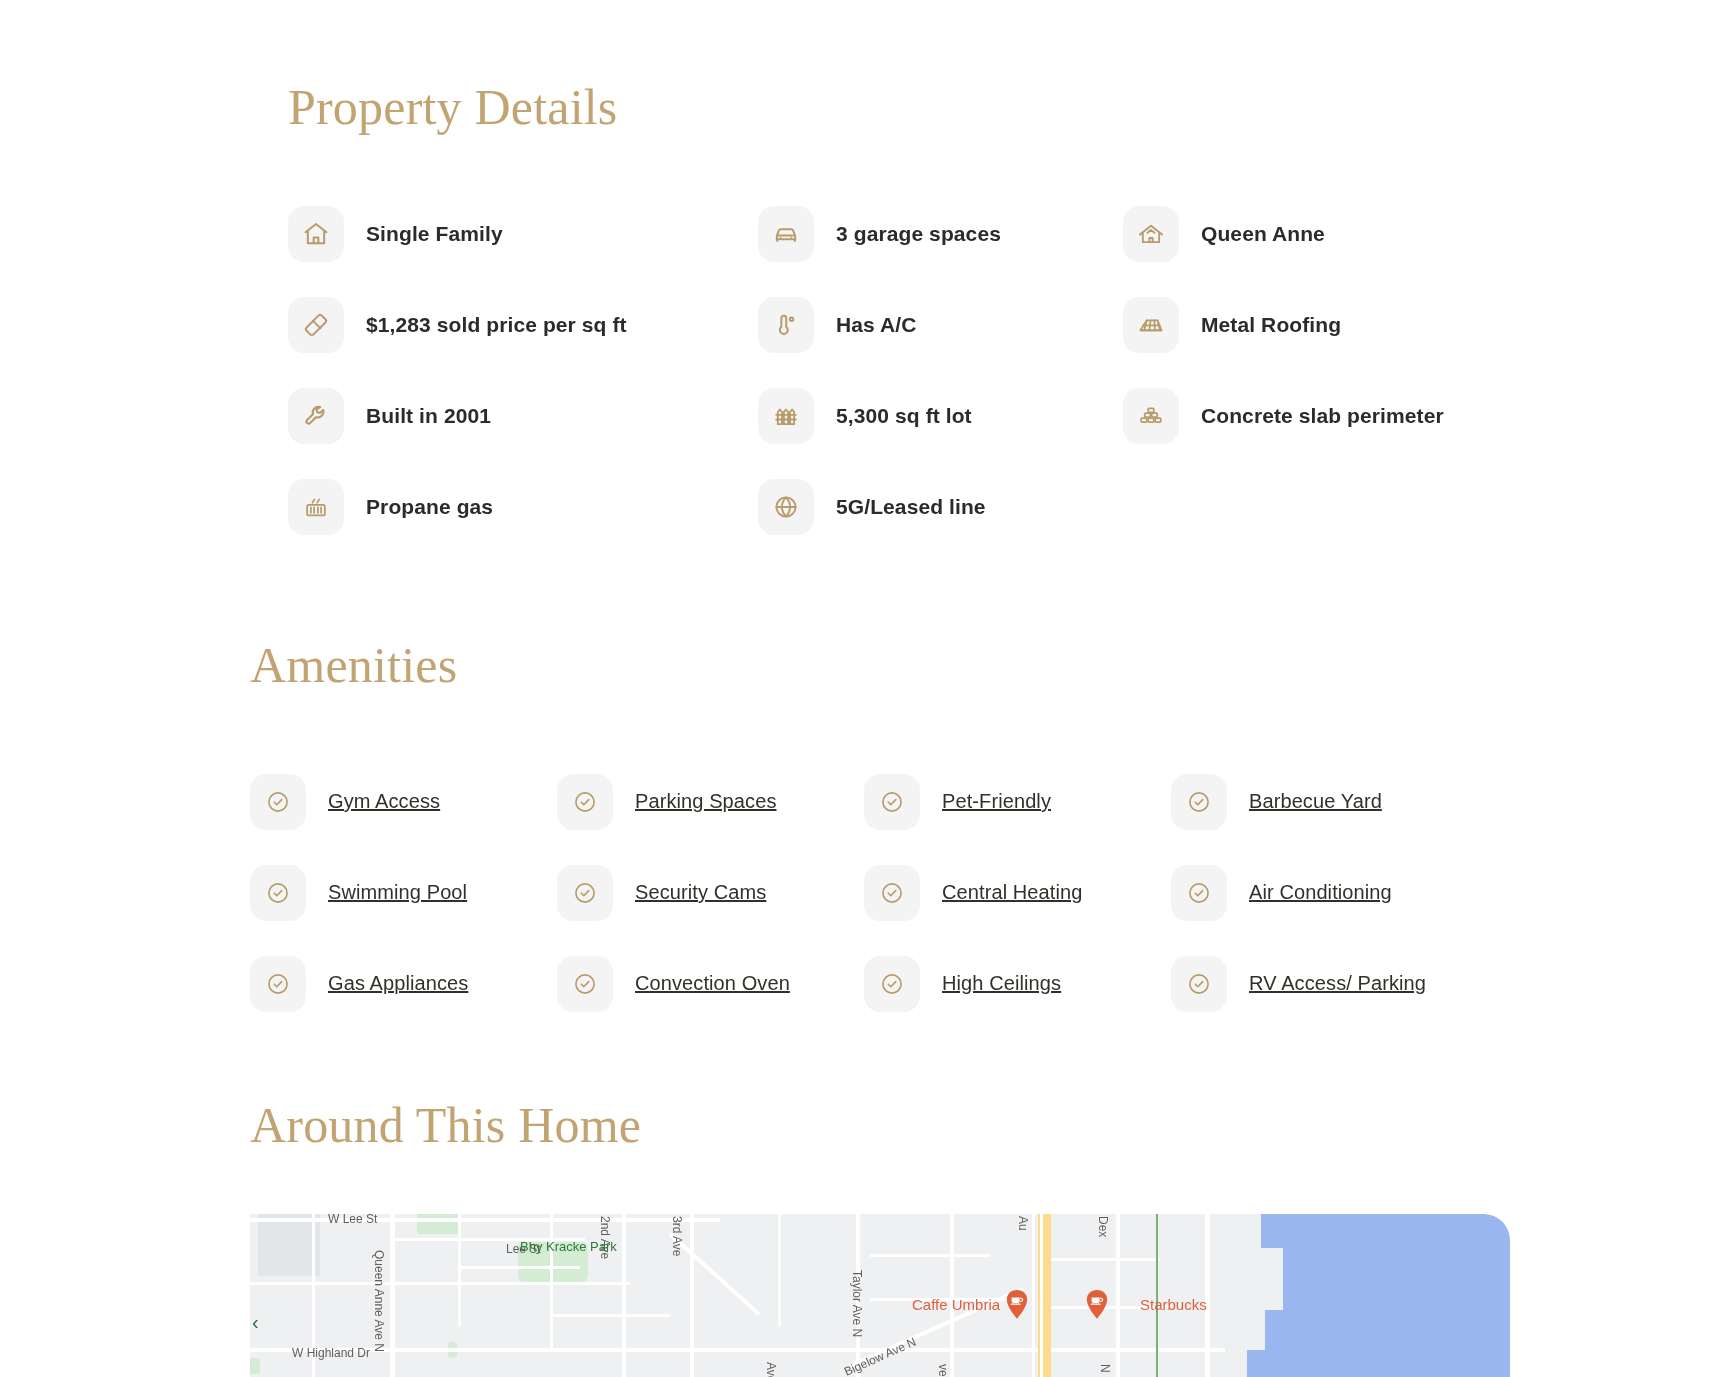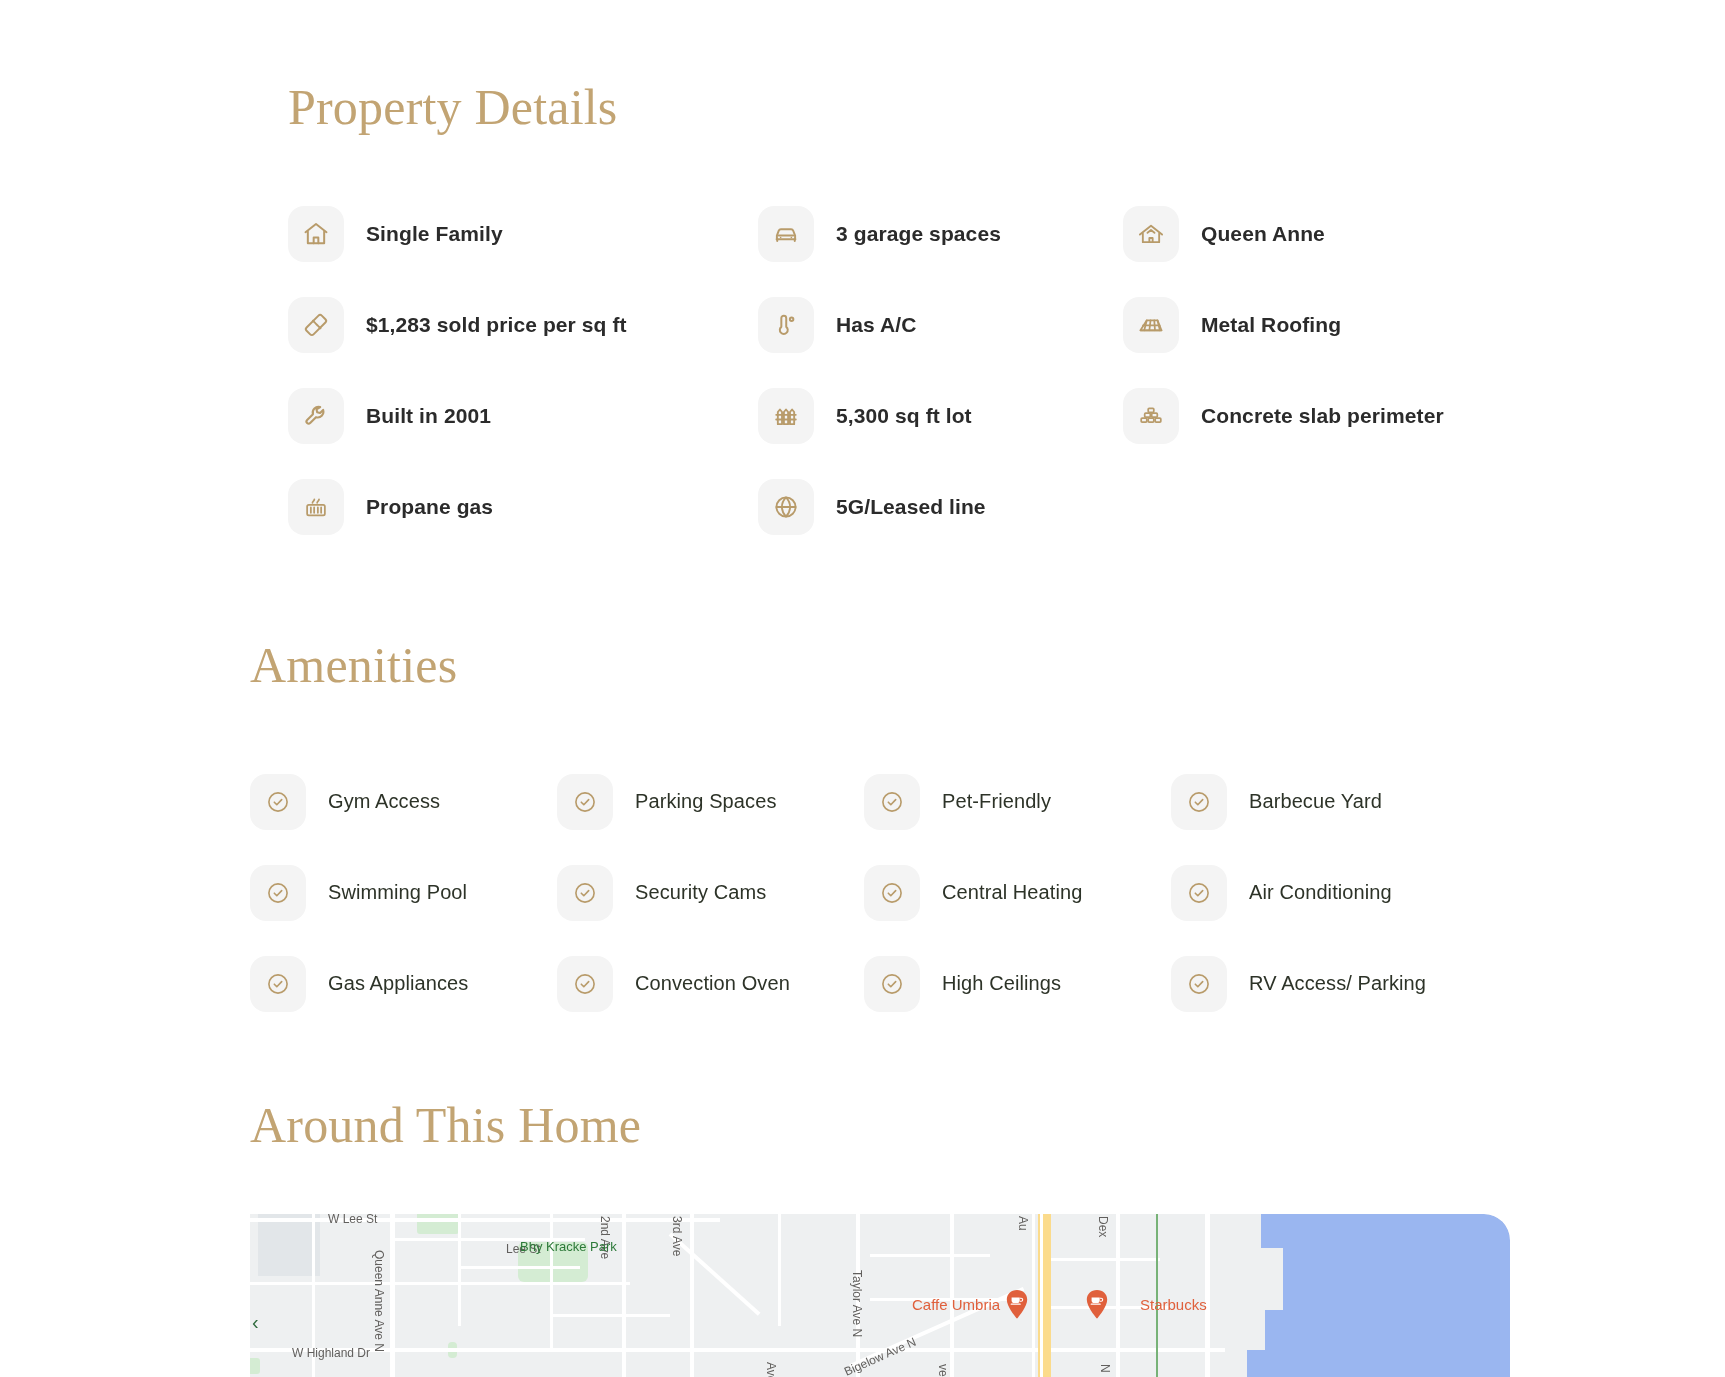--- a/index.html
+++ b/index.html
@@ -59,20 +59,21 @@
     grid-auto-rows: 91px;
     align-items: center;
   }
   .amenity-item { display: flex; align-items: center; gap: 22px; }
   .amenity-label {
     font-size: 20px;
     font-weight: 400;
     color: #2d3328;
     letter-spacing: 0.1px;
     white-space: nowrap;
+    text-decoration: underline;
   }
 
   
   #around { position: absolute; left: 250px; top: 1100px; width: 1300px; }
   #around .section-heading { margin-bottom: 64px; }
 
   .map-wrap {
     position: relative;
     width: 1260px;
     height: 220px;

